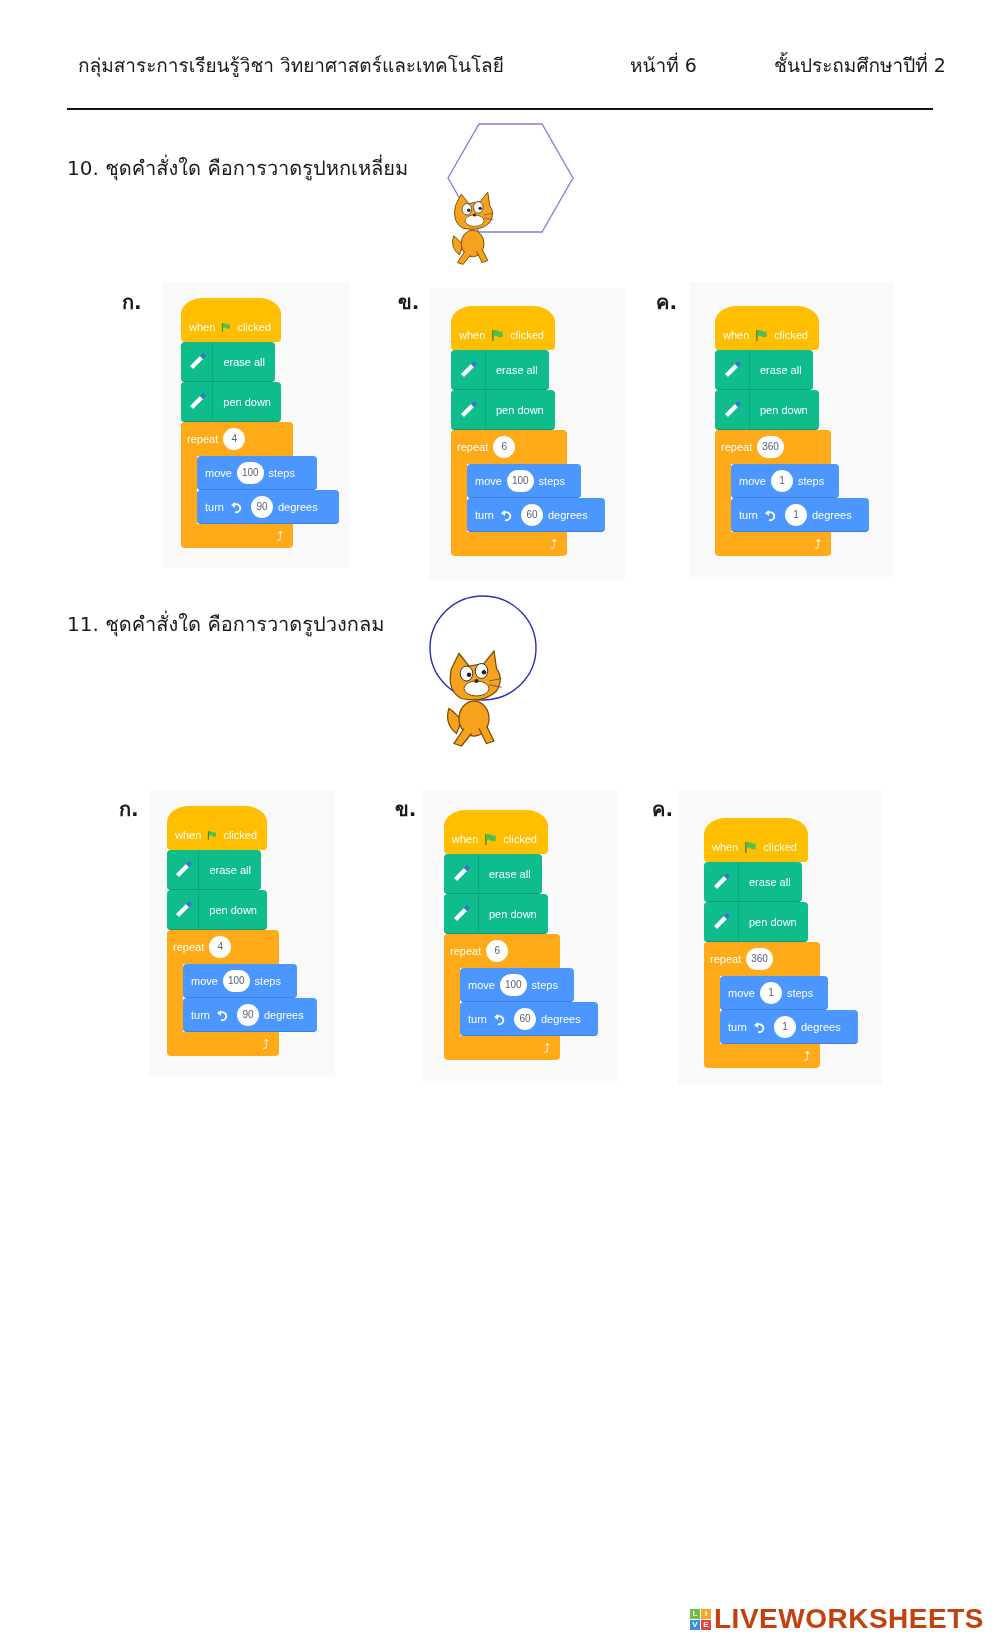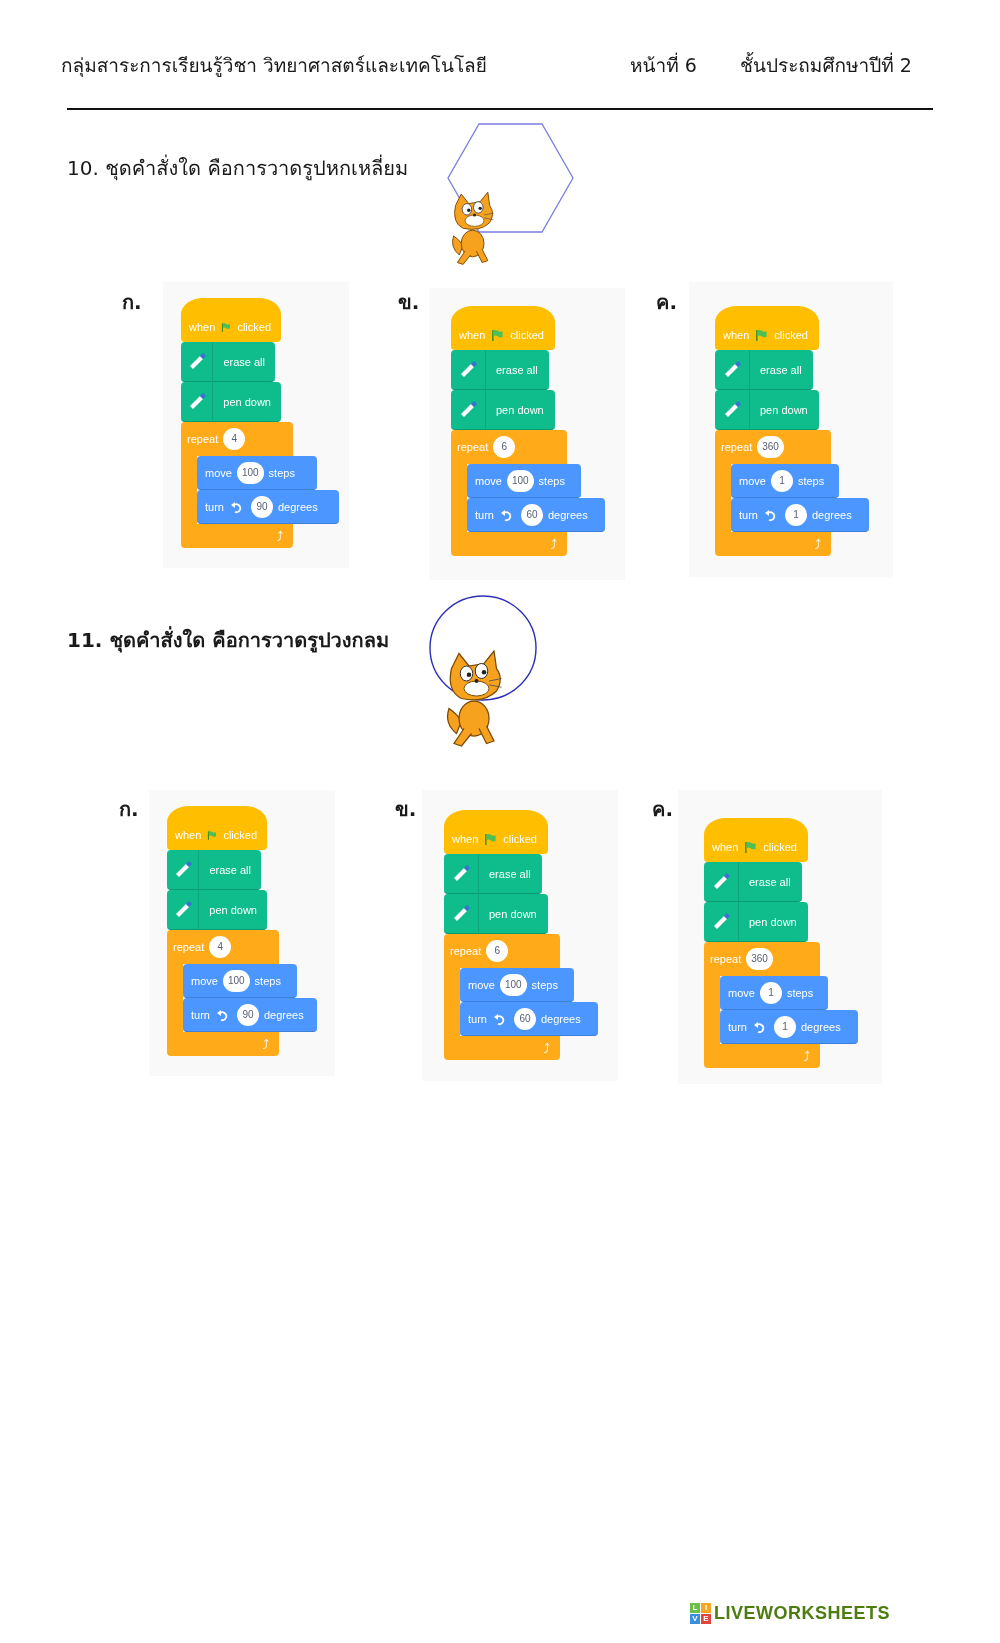--- a/index.html
+++ b/index.html
@@ -21,28 +21,28 @@
   .ctl-mid { display:flex; }
   .ctl-arm { background:#FFAB19; width:16px; }
   .ctl-bot { background:#FFAB19; height:24px; border-radius:0 0 4px 4px; justify-content:flex-end; padding-right:10px; font-size:13px; }
   .mot { background:#4C97FF; height:34px; border-radius:4px; padding:0 8px; border-bottom:1px solid #3D7FD9; }
   .pill { background:#fff; color:#575E75; border-radius:12px; min-width:22px; height:22px; line-height:22px; text-align:center; padding:0 5px; margin:0 5px; font-size:10px; box-sizing:border-box; }
   .flag { display:inline-block; width:13px; height:13px; margin:0 6px; }
   .turnicon { display:inline-block; width:14px; height:14px; margin:0 2px 0 6px; }
   .logo { position:absolute; left:690px; top:1603px; display:flex; align-items:center; }
   .logo-grid { display:grid; grid-template-columns:10px 10px; grid-gap:1px; margin-right:3px; }
   .logo-grid span { display:block; width:10px; height:10px; font-size:8px; color:#fff; font-weight:bold; text-align:center; line-height:10px; font-family:"Liberation Sans", sans-serif; }
-  .logo-text { font-family:"Liberation Sans", sans-serif; font-weight:bold; font-size:18px; color:#4d7c0f; letter-spacing:0.5px; }
+  .logo-text { font-family:"Liberation Sans", sans-serif; font-weight:bold; font-size:28px; color:#c2410c; letter-spacing:0.5px; }
 </style>
 </head>
 <body>
 
-<div class="abs hdr" style="left:61px;">กลุ่มสาระการเรียนรู้วิชา วิทยาศาสตร์และเทคโนโลยี</div>
+<div class="abs hdr" style="left:78px;">กลุ่มสาระการเรียนรู้วิชา วิทยาศาสตร์และเทคโนโลยี</div>
 <div class="abs hdr" style="left:630px;">หน้าที่ 6</div>
-<div class="abs hdr" style="left:740px;">ชั้นประถมศึกษาปีที่ 2</div>
+<div class="abs hdr" style="left:774px;">ชั้นประถมศึกษาปีที่ 2</div>
 <div class="rule"></div>
 
 <div class="abs q" style="left:67px; top:119px;margin-top:33px;">10. ชุดคำสั่งใด คือการวาดรูปหกเหลี่ยม</div>
 <svg class="abs" style="left:440px; top:118px;" width="145" height="150" viewBox="0 0 145 150">
   <polygon points="39,6 102,6 133,60 102,114 39,114 8,60" fill="none" stroke="#7B7FE0" stroke-width="1.3"></polygon>
   <g transform="translate(6,78) scale(0.95)">
     <path d="M14,62 q-10,-8 -6,-20 q6,4 10,10z" fill="#F6A21F" stroke="#7a4a00" stroke-width="1"></path>
     <ellipse cx="28" cy="50" rx="12" ry="14" fill="#F6A21F" stroke="#7a4a00" stroke-width="1"></ellipse>
     <path d="M20,58 l-8,12 l6,2 l8,-10 M32,58 l6,12 l6,-2 l-6,-12" fill="#F6A21F" stroke="#7a4a00" stroke-width="1"></path>
     <path d="M10,10 l6,-12 l8,10 l12,-2 l8,-10 l2,14 q6,8 0,18 q-10,10 -28,6 q-12,-6 -8,-24z" fill="#F6A21F" stroke="#7a4a00" stroke-width="1"></path>
@@ -224,21 +224,21 @@
           <span>degrees</span>
         </div>
       </div>
     </div>
     <div class="blk ctl-bot" style="width:116px;">
         <span>⤴</span>
       </div>
   </div>
 </div>
 
-<div class="abs q" style="left:67px; top:624px;font-weight:bold;">11. ชุดคำสั่งใด คือการวาดรูปวงกลม</div>
+<div class="abs q" style="left:67px; top:608px;">11. ชุดคำสั่งใด คือการวาดรูปวงกลม</div>
 <svg class="abs" style="left:425px; top:590px;" width="120" height="170" viewBox="0 0 120 170">
   <ellipse cx="58" cy="58" rx="53" ry="52" fill="none" stroke="#2B2FB8" stroke-width="1.4"></ellipse>
   <g transform="translate(14,66) scale(1.25)">
     <path d="M14,62 q-10,-8 -6,-20 q6,4 10,10z" fill="#F6A21F" stroke="#7a4a00" stroke-width="1"></path>
     <ellipse cx="28" cy="50" rx="12" ry="14" fill="#F6A21F" stroke="#7a4a00" stroke-width="1"></ellipse>
     <path d="M20,58 l-8,12 l6,2 l8,-10 M32,58 l6,12 l6,-2 l-6,-12" fill="#F6A21F" stroke="#7a4a00" stroke-width="1"></path>
     <path d="M10,10 l6,-12 l8,10 l12,-2 l8,-10 l2,14 q6,8 0,18 q-10,10 -28,6 q-12,-6 -8,-24z" fill="#F6A21F" stroke="#7a4a00" stroke-width="1"></path>
     <ellipse cx="30" cy="26" rx="10" ry="6" fill="#fff" stroke="#7a4a00" stroke-width="0.8"></ellipse>
     <ellipse cx="22" cy="14" rx="5" ry="6" fill="#fff" stroke="#333" stroke-width="0.8"></ellipse>
     <ellipse cx="34" cy="12" rx="5" ry="6" fill="#fff" stroke="#333" stroke-width="0.8"></ellipse>

